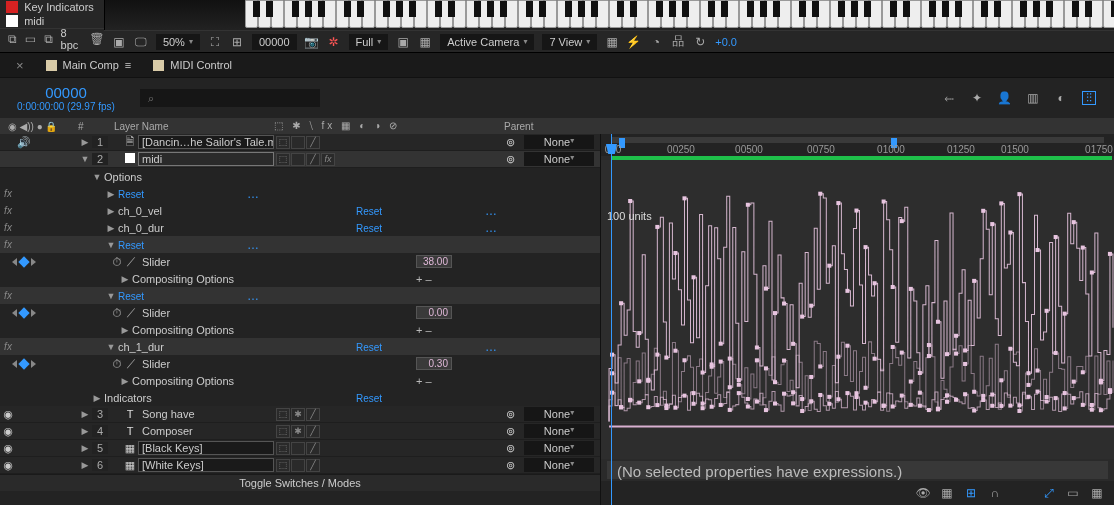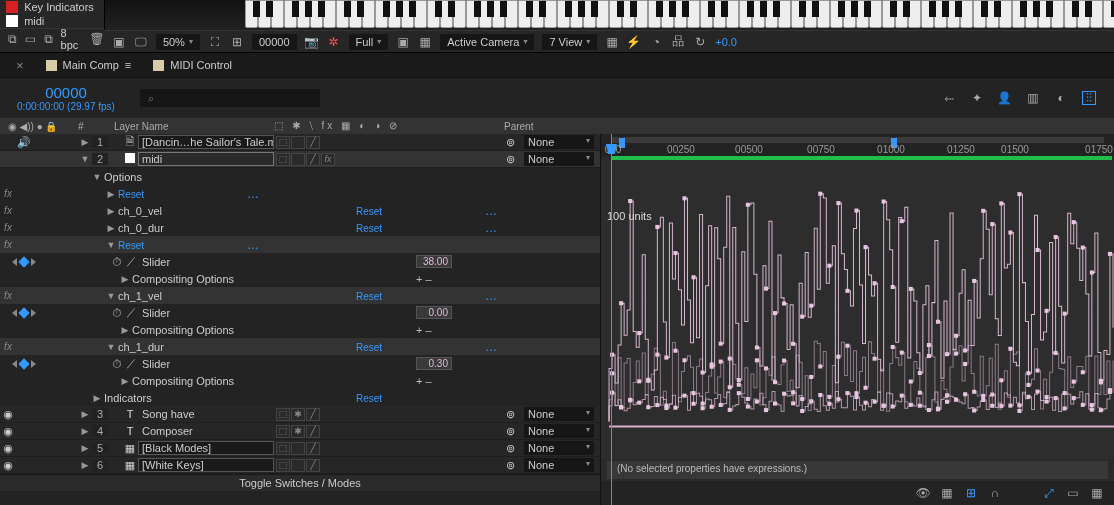--- a/index.html
+++ b/index.html
@@ -50,21 +50,21 @@
 .c-name.boxed { border:1px solid #555; background:#1a1a1a; padding:0 3px; margin-right:2px; }
 .c-reset { width:60px; }
 .reset-link { color:#3399ff; font-size:10px; }
 .c-val { width:60px; }
 .val-box { background:#3a3a3a; color:#e0b8d8; padding:0 3px; display:inline-block; min-width:36px; border:1px solid #555; text-align:right; font-size:10px; }
 .c-sw2 { width:80px; display:flex; gap:1px; }
 .swbox { width:14px; height:13px; border:1px solid #444; display:flex; align-items:center; justify-content:center; font-size:9px; color:#888; background:#2a2a2a; }
 .c-dots { width:30px; color:#3399ff; text-align:center; font-size:12px; }
 .c-par { width:18px; }
 .c-parent { width:76px; }
-.parent-sel { background:#161616; width:70px; padding:1px 4px; display:flex; justify-content:space-between; }
+.parent-sel { background:#161616; width:70px; padding:1px 4px; display:flex; justify-content:center; }
 .prop-row { height:17px; display:flex; align-items:center; background:#232323; }
 .prop-row.hl { background:#333; }
 .pr-ind { display:inline-block; }
 .kf-dia { width:8px; height:8px; background:#888; transform:rotate(45deg); margin:0 1px; }
 .kf-dia.blue { background:#3399ff; }
 .kf-tri { width:0; height:0; border-top:4px solid transparent; border-bottom:4px solid transparent; }
 .kf-tri.l { border-right:5px solid #888; }
 .kf-tri.r { border-left:5px solid #888; }
 .footer-toggle { height:17px; background:#2a2a2a; display:flex; align-items:center; justify-content:center; color:#aaa; font-size:10px; border-top:1px solid #1a1a1a; }
 .right { flex:1; background:#2a2a2a; display:flex; flex-direction:column; border-left:1px solid #111; position:relative; }
@@ -73,21 +73,21 @@
 .wa-start { position:absolute; top:1px; left:8px; width:6px; height:10px; background:#3399ff; }
 .wa-end { position:absolute; top:1px; left:280px; width:6px; height:10px; background:#3399ff; }
 .ticks { position:absolute; top:10px; left:0; right:0; height:12px; display:flex; }
 .tick { position:absolute; font-size:10px; color:#999; transform:translateX(-50%); }
 .cti { position:absolute; top:0; bottom:0; left:10px; width:1px; background:#3399ff; z-index:5; }
 .cti::before { content:""; position:absolute; top:10px; left:-5px; width:11px; height:10px; background:#3399ff; clip-path:polygon(0 0,100% 0,80% 100%,20% 100%); }
 .green-bar { height:4px; background:#1fbf4a; margin:0 2px 0 10px; }
 .graph-area { flex:1; position:relative; background:#2d2d2d; overflow:hidden; }
 .units-label { position:absolute; top:50px; left:6px; color:#ddd; font-size:11px; z-index:3; }
 .scribble { position:absolute; inset:0; }
-.expr-msg { height:18px; background:#383838; padding:2px 10px; color:#bbb; font-size:10px; margin:2px 6px; }
+.expr-msg { height:18px; background:#383838; padding:2px 10px; color:#bbb; font-size:15px; margin:2px 6px; }
 .right-icons { height:24px; display:flex; align-items:center; gap:10px; padding:0 10px; justify-content:flex-end; background:#232323; }
 .sw.cream { background:#d9cba8; }
 </style>
 </head>
 <body>
 
 <div class="panel-top">
   <div class="top-left">
     <div class="item">
       <span class="sw red"></span>
@@ -387,21 +387,20 @@
         <span class="c-val"><span style="color:#bbb">+ –</span></span>
       <span class="c-dots"></span>
         <span style="width:94px"></span>
     </div>
 
     <div class="prop-row hl">
       <span class="c-fx">fx</span>
         <span style="width:44px"></span>
         <span class="pr-ind" style="width:44px"></span>
       <span class="c-arrow">▼</span>
-        <span style="flex:1">ch_1_vel</span>
       <span class="c-reset"><span class="reset-link">Reset</span></span>
       <span style="width:60px"></span>
         <span class="c-dots">…</span>
         <span style="width:94px"></span>
     </div>
     <div class="prop-row">
       <span style="width:10px"></span>
       <span class="c-kf">
           <span class="kf-tri l"></span>
           <span class="kf-dia blue"></span>
@@ -530,21 +529,21 @@
     </div>
     <div class="layer-row">
       <span class="c-eye">◉</span>
         <span class="c-eye"></span>
         <span class="c-fx"></span>
         <span class="c-kf"></span>
       <span class="c-arrow">▶</span>
         <span class="c-num">5</span>
       <span class="c-sw"><span class="sw cream"></span></span>
       <span class="c-iconT">▦</span>
-      <span class="c-name boxed">[Black Modes]</span>
+      <span class="c-name boxed">[Black Keys]</span>
       <span class="c-sw2">
           <span class="swbox">⬚</span>
           <span class="swbox"></span>
           <span class="swbox">╱</span>
         </span>
       <span class="c-reset"></span>
         <span class="c-val"></span>
         <span class="c-dots"></span>
       <span class="c-par">⊚</span>
       <span class="c-parent">

